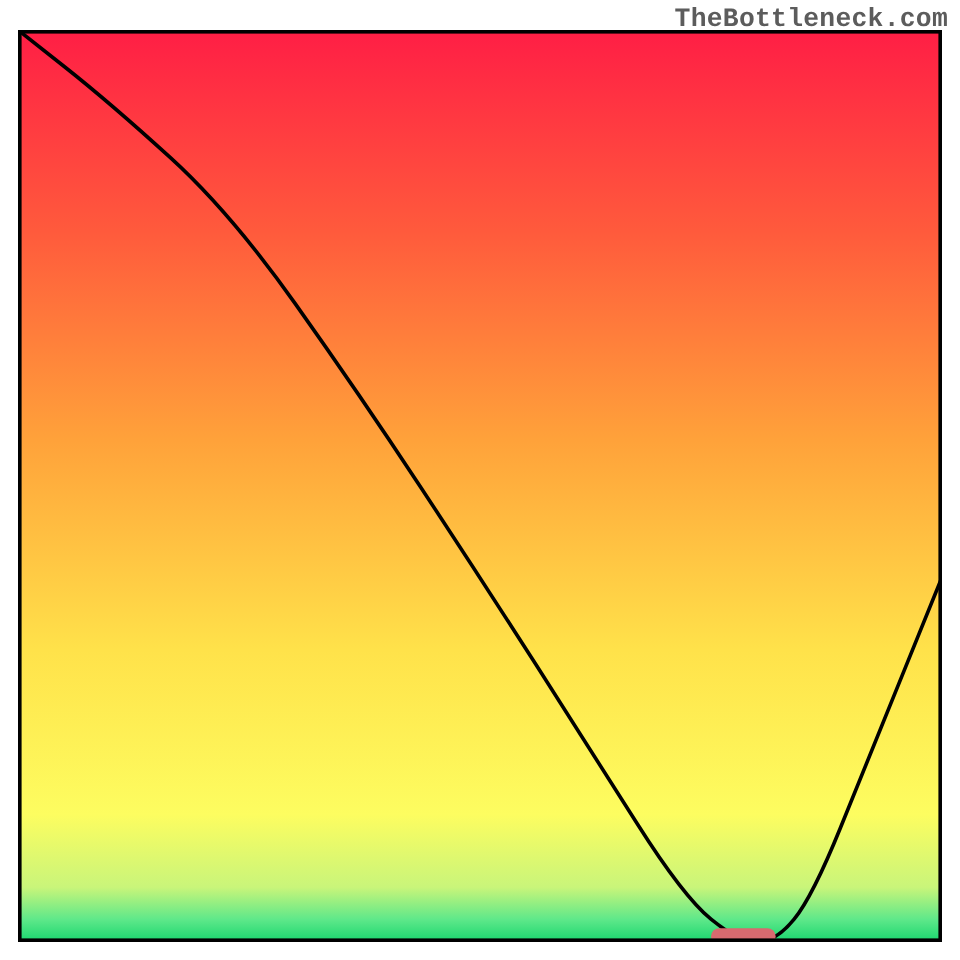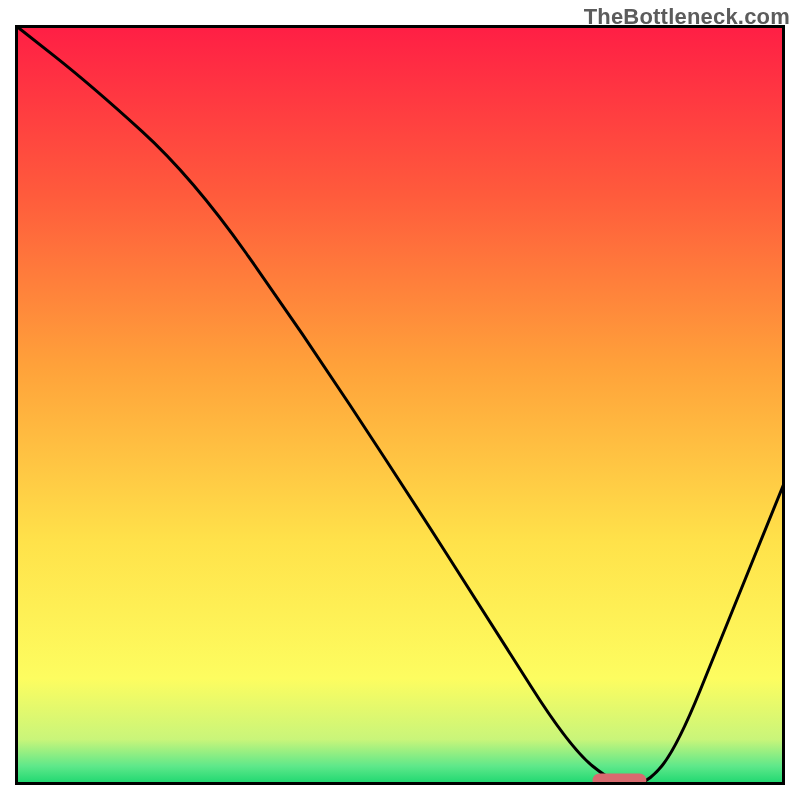--- a/index.html
+++ b/index.html
@@ -7,21 +7,21 @@
     padding: 0;
     width: 800px;
     height: 800px;
     background: #ffffff;
     overflow: hidden;
   }
   .watermark {
     position: absolute;
     top: 4px;
     right: 10px;
-    font-family: Liberation Sans, sans-serif;
+    font-family: Liberation Mono, monospace;
     font-size: 22px;
     font-weight: 600;
     color: #5c5c5c;
     letter-spacing: 0.2px;
   }
   .plot-frame {
     position: absolute;
     left: 15px;
     top: 25px;
     width: 770px;

